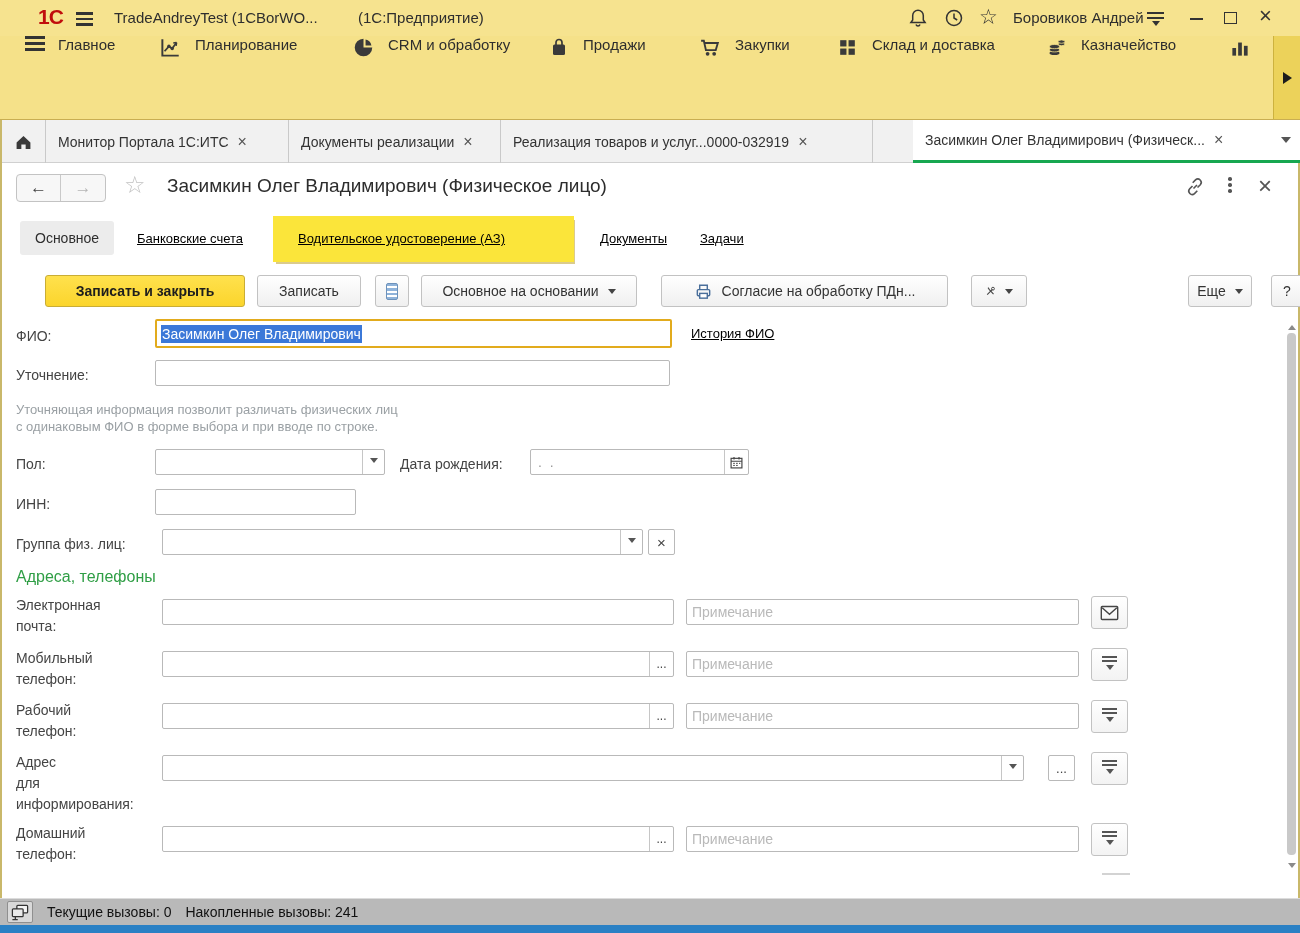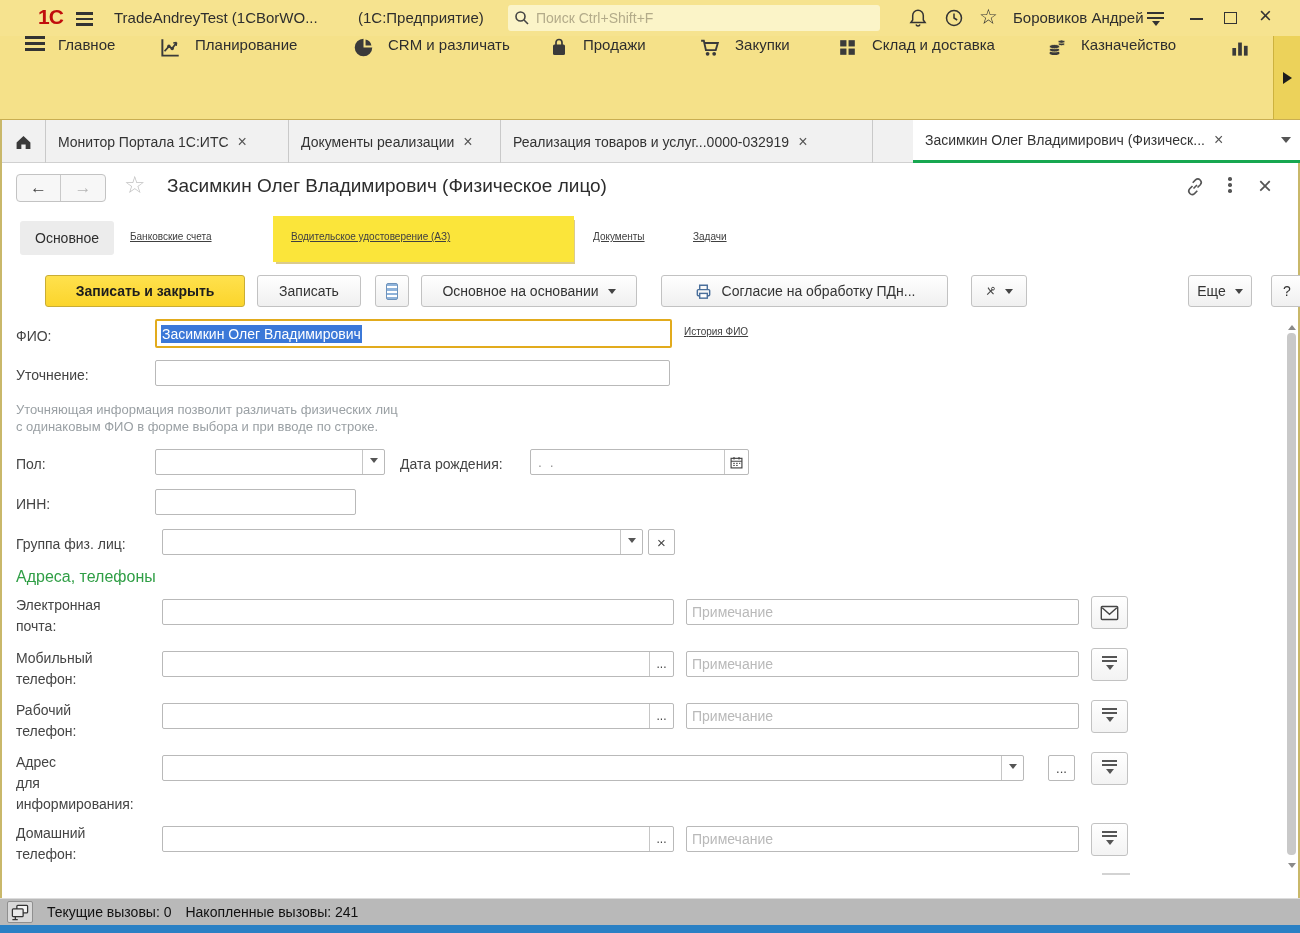--- a/index.html
+++ b/index.html
@@ -41,21 +41,21 @@
   
   .form { position:relative; height:734px; background:#fff; }
   .navpill { display:flex; border:1px solid #c3c3c3; border-radius:4px; overflow:hidden; background:#f7f7f7; height:28px; }
   .navpill span { width:44px; display:flex; align-items:center; justify-content:center; font-size:17px; }
   .navpill .bk { color:#444; border-right:1px solid #c9c9c9; }
   .navpill .fw { color:#b5b5b5; }
   .form-title { font-size:19px; color:#2d2d2d; white-space:nowrap; }
   .kebab { display:flex; flex-direction:column; gap:2.5px; }
   .kebab i { width:3.5px; height:3.5px; border-radius:50%; background:#555; }
 
-  .link { color:#404040; text-decoration:underline; font-size:10px; white-space:nowrap; cursor:pointer; }
+  .link { color:#000000; text-decoration:underline; font-size:13px; white-space:nowrap; cursor:pointer;margin-left:7px; }
   .pill-active { background:#ececec; border-radius:3px; padding:9px 15px; font-size:14px; color:#2e2e2e; }
   .hl-box { background:#fbe53a; box-shadow:2px 3px 0 -1px rgba(190,160,45,.55); }
 
   .btn { display:inline-flex; align-items:center; justify-content:center; gap:9px; height:32px; background:linear-gradient(#ffffff,#f0f0f0); border:1px solid #c2c2c2; border-radius:3px; font-size:14px; color:#333; padding:0 13px; white-space:nowrap; cursor:pointer;margin-left:29px; }
   .btn-primary { background:linear-gradient(#ffe14d,#fbd52c); border-color:#c9ad35; font-weight:bold; color:#1d1d1d; }
   .btn .caret-s { width:0; height:0; border:4px solid transparent; border-top:5px solid #444; margin-top:5px; }
 
   .flabel { font-size:14px; color:#444; white-space:pre-line; line-height:21px; }
   .inp { position:absolute; height:26px; border:1px solid #b9b9b9; border-radius:2px; background:#fff; font-size:14px; color:#333; padding:0 5px; outline:none; font-family:inherit; }
   .inp::placeholder { color:#b9b9b9; }
@@ -93,27 +93,20 @@
   <div class="titlebar">
     <span class="abs logo-1c" style="left:38px;top:5px;">1С</span>
     <span class="abs burger" style="left:76px;top:12px;">
         <i></i>
         <i></i>
         <i></i>
       </span>
     <span class="abs tb-text" style="left:114px;top:9px;">TradeAndreyTest (1CBorWO...</span>
     <span class="abs tb-text" style="left:358px;top:9px;">(1С:Предприятие)</span>
 
-    <div class="abs searchbox" style="left:508px;top:5px;">
-      <svg width="16" height="16" viewBox="0 0 16 16">
-          <circle cx="6.5" cy="6.5" r="4.5" fill="none" stroke="#444" stroke-width="1.6"></circle>
-          <path d="M10 10 L14 14" stroke="#444" stroke-width="1.6"></path>
-        </svg>
-      <input type="text" placeholder="Поиск Ctrl+Shift+F" style="">
-    </div>
 
     <svg class="abs" style="left:907px;top:7px;" width="22" height="22" viewBox="0 0 22 22">
         <path d="M11 3.2 a5.3 5.3 0 0 1 5.3 5.3 V13 l1.8 2.6 H3.9 L5.7 13 V8.5 A5.3 5.3 0 0 1 11 3.2 Z" fill="none" stroke="#333" stroke-width="1.5"></path>
         <path d="M9 17.6 a2.1 2.1 0 0 0 4 0" fill="none" stroke="#333" stroke-width="1.5"></path>
       </svg>
     <svg class="abs" style="left:943px;top:7px;" width="22" height="22" viewBox="0 0 22 22">
         <circle cx="11" cy="11" r="7.5" fill="none" stroke="#333" stroke-width="1.5"></circle>
         <path d="M11 6.5 V11 l3.2 2" fill="none" stroke="#333" stroke-width="1.5"></path>
       </svg>
     <span class="abs" style="left:979px;top:5px;font-size:21px;color:#333;">☆</span>
@@ -147,21 +140,21 @@
           <circle cx="10" cy="9.5" r="1.6" fill="#3a3a3a"></circle>
           <circle cx="13" cy="11.5" r="1.6" fill="#3a3a3a"></circle>
         </svg>
       <span class="lbl">Планирование</span>
     </div>
     <div class="menu-item" style="left:352px;">
       <svg width="23" height="23" viewBox="0 0 22 22">
           <path d="M11 11 L11 2.6 A8.4 8.4 0 1 0 19.4 11 Z" fill="#3a3a3a"></path>
           <path d="M13 9 L13 3.4 A7 7 0 0 1 18.6 9 Z" fill="#3a3a3a"></path>
         </svg>
-      <span class="lbl">CRM и различать</span>
+      <span class="lbl">CRM и обработку</span>
     </div>
     <div class="menu-item" style="left:548px;">
       <svg width="22" height="23" viewBox="0 0 22 22">
           <rect x="5" y="8" width="12" height="10.5" rx="1.5" fill="#3a3a3a"></rect>
           <path d="M8 9 V6 a3 3 0 0 1 6 0 v3" fill="none" stroke="#3a3a3a" stroke-width="1.7"></path>
         </svg>
       <span class="lbl">Продажи</span>
     </div>
     <div class="menu-item" style="left:698px;">
       <svg width="24" height="23" viewBox="0 0 22 22">

